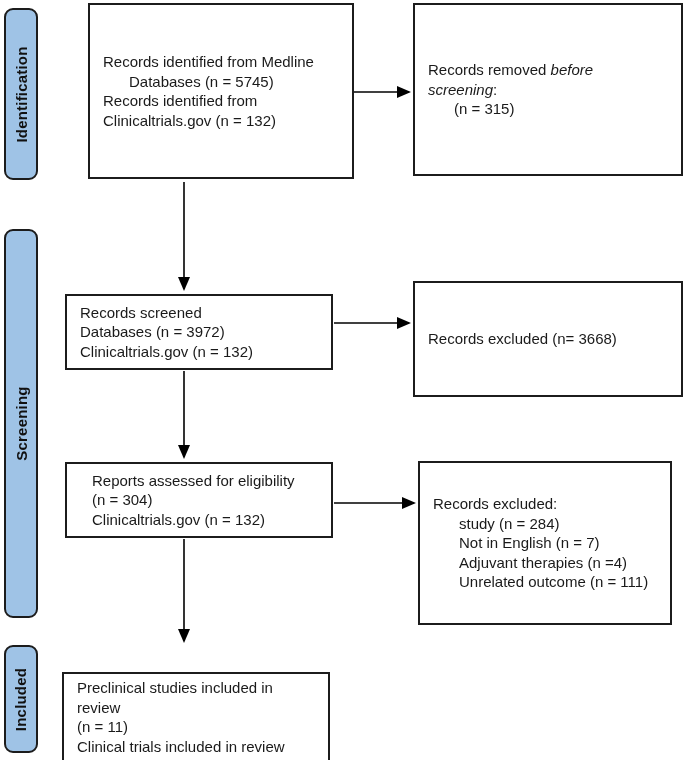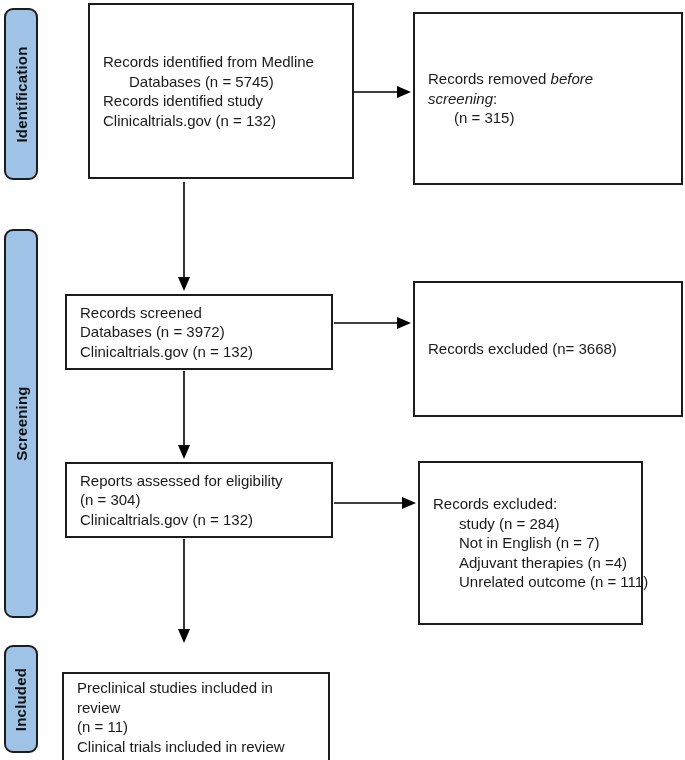--- a/index.html
+++ b/index.html
@@ -56,26 +56,26 @@
     font-size: 15px;
     line-height: 19.5px;
     width: 100%;
   }
   .ln { white-space: nowrap; }
   .ln.wrap { white-space: normal; }
   .ln.indent { padding-left: 26px; }
   .it { font-style: italic; }
 
   .box-identified          { left: 65px;  top: 3px;   width: 266px; height: 176px; margin-left: 23px; }
-  .box-removed             { left: 413px; top: 12px;   width: 270px; height: 173px; }
+  .box-removed             { left: 413px; top: 3px;   width: 270px; height: 173px; }
   .box-removed .wrap       { max-width: 205px; }
   .box-screened            { left: 65px;  top: 294px; width: 268px; height: 76px; align-items: center; }
-  .box-excluded-screening  { left: 413px; top: 281px; width: 270px; height: 136px; }
-  .box-assessed            { left: 65px;  top: 462px; width: 268px; height: 76px; }
-  .box-excluded-eligibility{ left: 418px; top: 461px; width: 225px; height: 164px; }
+  .box-excluded-screening  { left: 413px; top: 281px; width: 270px; height: 116px; }
+  .box-assessed            { left: 65px;  top: 462px; width: 268px; height: 76px; padding-left: 12px; }
+  .box-excluded-eligibility{ left: 418px; top: 461px; width: 254px; height: 164px; }
   .box-included            { left: 62px;  top: 672px; width: 268px; height: 110px; }
 
   
   .arrow-layer {
     position: absolute;
     left: 0; top: 0;
     width: 685px;
     height: 760px;
     pointer-events: none;
   }
@@ -106,21 +106,21 @@
     <line x1="184" y1="539" x2="184" y2="641" stroke="#000" stroke-width="1.6" marker-end="url(#ah)"></line>
     <line x1="332" y1="92" x2="409" y2="92" stroke="#000" stroke-width="1.6" marker-end="url(#ah)"></line>
     <line x1="334" y1="323" x2="409" y2="323" stroke="#000" stroke-width="1.6" marker-end="url(#ah)"></line>
     <line x1="334" y1="503" x2="414" y2="503" stroke="#000" stroke-width="1.6" marker-end="url(#ah)"></line>
   </svg>
 
   <div class="flow-box box-identified">
     <div class="txt">
       <div class="ln">Records identified from Medline</div>
       <div class="ln indent">Databases (n = 5745)</div>
-      <div class="ln">Records identified study</div>
+      <div class="ln">Records identified from</div>
       <div class="ln">Clinicaltrials.gov (n = 132)</div>
     </div>
   </div>
 
   <div class="flow-box box-removed">
     <div class="txt">
       <div class="ln wrap"><span>Records removed </span><span class="it">before screening</span><span>:</span></div>
       <div class="ln indent">(n = 315)</div>
     </div>
   </div>

